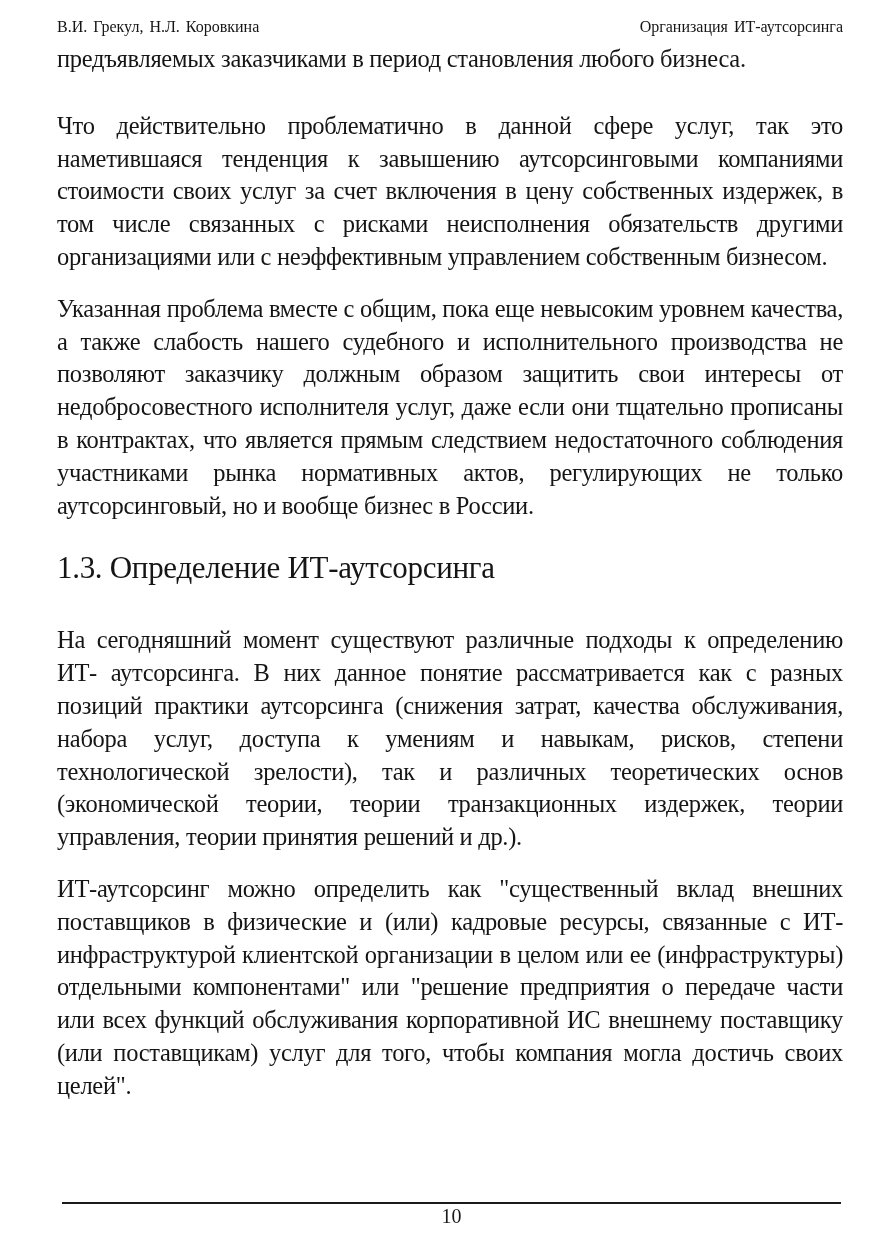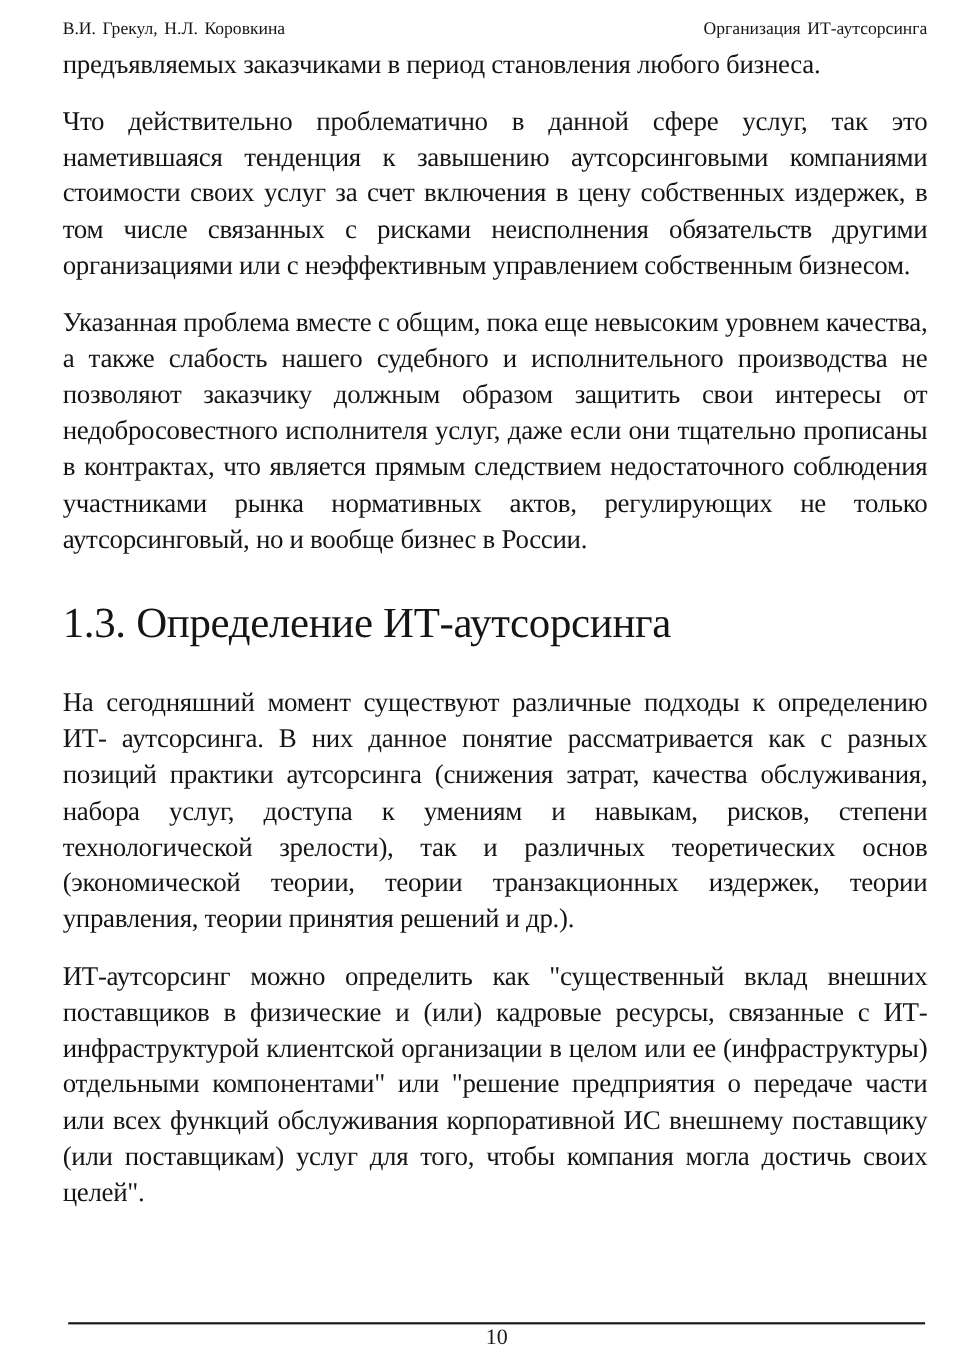--- a/index.html
+++ b/index.html
@@ -32,27 +32,27 @@
     word-spacing: 2px;
   }
   .body-text p {
     font-size: 24.5px;
     line-height: 32.8px;
     text-align: justify;
     margin: 0 0 19px 0;
     letter-spacing: -0.3px;
   }
   .body-text p.continuation {
-    margin-bottom: 19px;
+    margin-bottom: 34px;
   }
   .section-heading {
-    font-size: 39px;
+    font-size: 31px;
     font-weight: normal;
     letter-spacing: -0.3px;
-    margin: 41px 0 37px 0;
+    margin: 27px 0 37px 0;
     line-height: 38px;
   }
   .page-footer {
     position: absolute;
     left: 62px;
     right: 36px;
     bottom: 15px;
     text-align: center;
   }
   .footer-rule {

